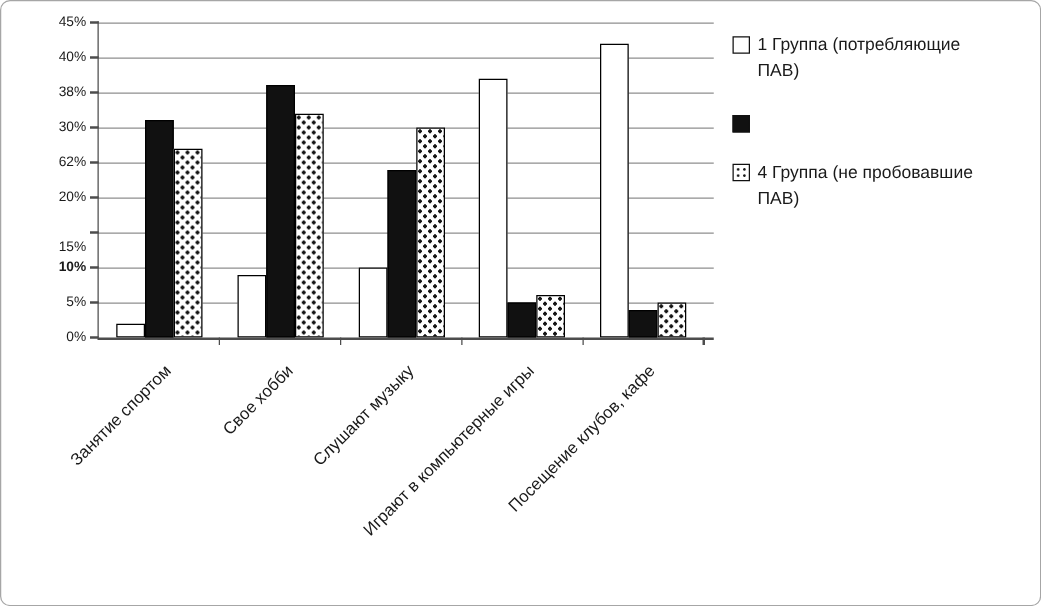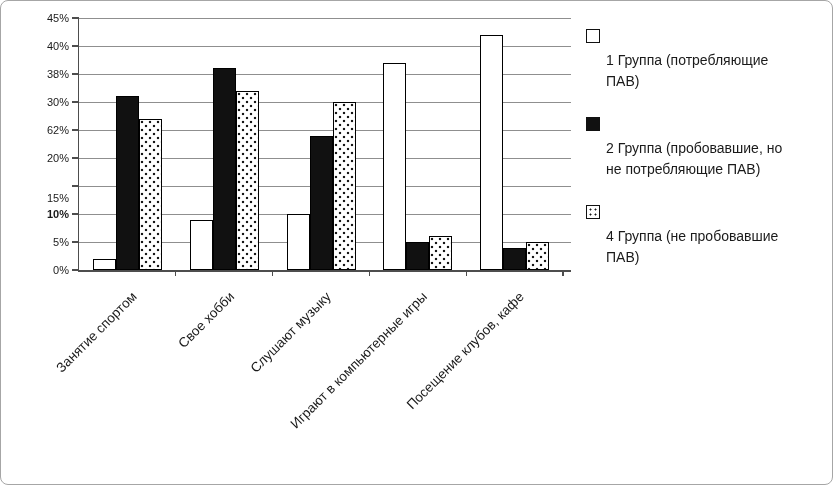--- a/index.html
+++ b/index.html
@@ -48,21 +48,21 @@
     border:1.5px solid #111;box-sizing:content-box;
   }
   .sw-white{background:#fff;}
   .sw-black{background:#111;}
   .sw-dotted{
     background-color:#fff;
     background-image:radial-gradient(circle, #161616 0.9px, transparent 1.1px);
     background-size:5px 5px;
     background-position:1px 1px;
   }
-  .legend-label{white-space:pre-line;margin-top:25px;}
+  .legend-label{white-space:pre-line;}
 </style>
 </head>
 <body>
 
 <div class="figure">
   <div class="chart-area" id="chart">
       <div class="gridline" style="left: 78px; width: 492px; top: 240.5px; height: 1px;"></div>
       <div class="gridline" style="left: 78px; width: 492px; top: 212.5px; height: 1px;"></div>
       <div class="gridline" style="left: 78px; width: 492px; top: 184.5px; height: 1px;"></div>
       <div class="gridline" style="left: 78px; width: 492px; top: 156.5px; height: 1px;"></div>
@@ -131,22 +131,20 @@
     </div>
 
   <div class="legend">
     <div class="legend-item">
       <span class="swatch sw-white"></span>
       <span class="legend-label">1 Группа (потребляющие
 ПАВ)</span>
     </div>
     <div class="legend-item">
       <span class="swatch sw-black"></span>
-      <span class="legend-label">2 Группа (пробовавшие, но
-не потребляющие ПАВ)</span>
     </div>
     <div class="legend-item">
       <span class="swatch sw-dotted"></span>
       <span class="legend-label">4 Группа (не пробовавшие
 ПАВ)</span>
     </div>
   </div>
 </div>
 
 </body></html>

